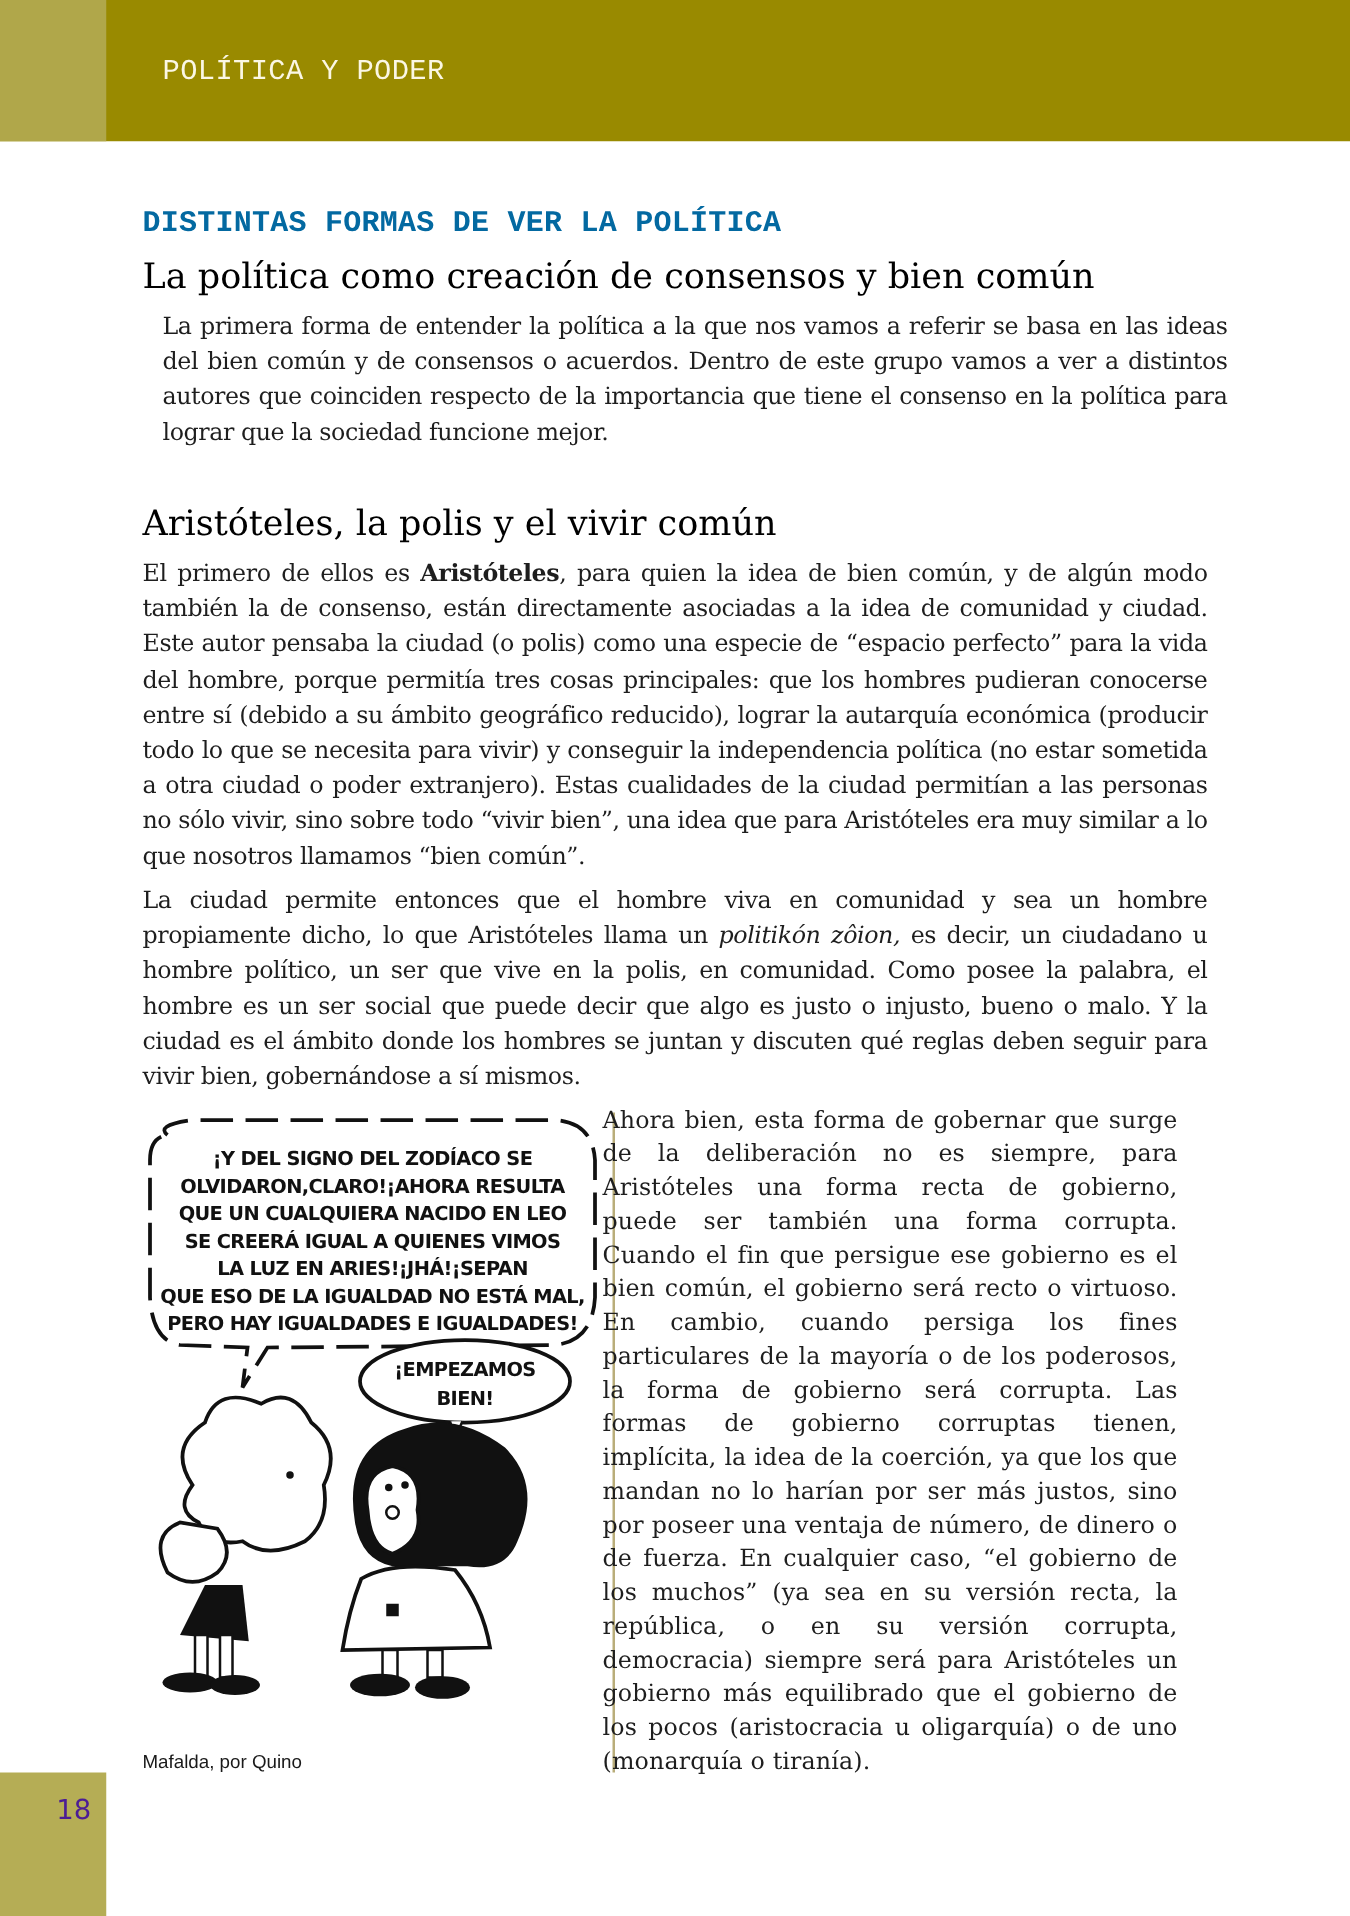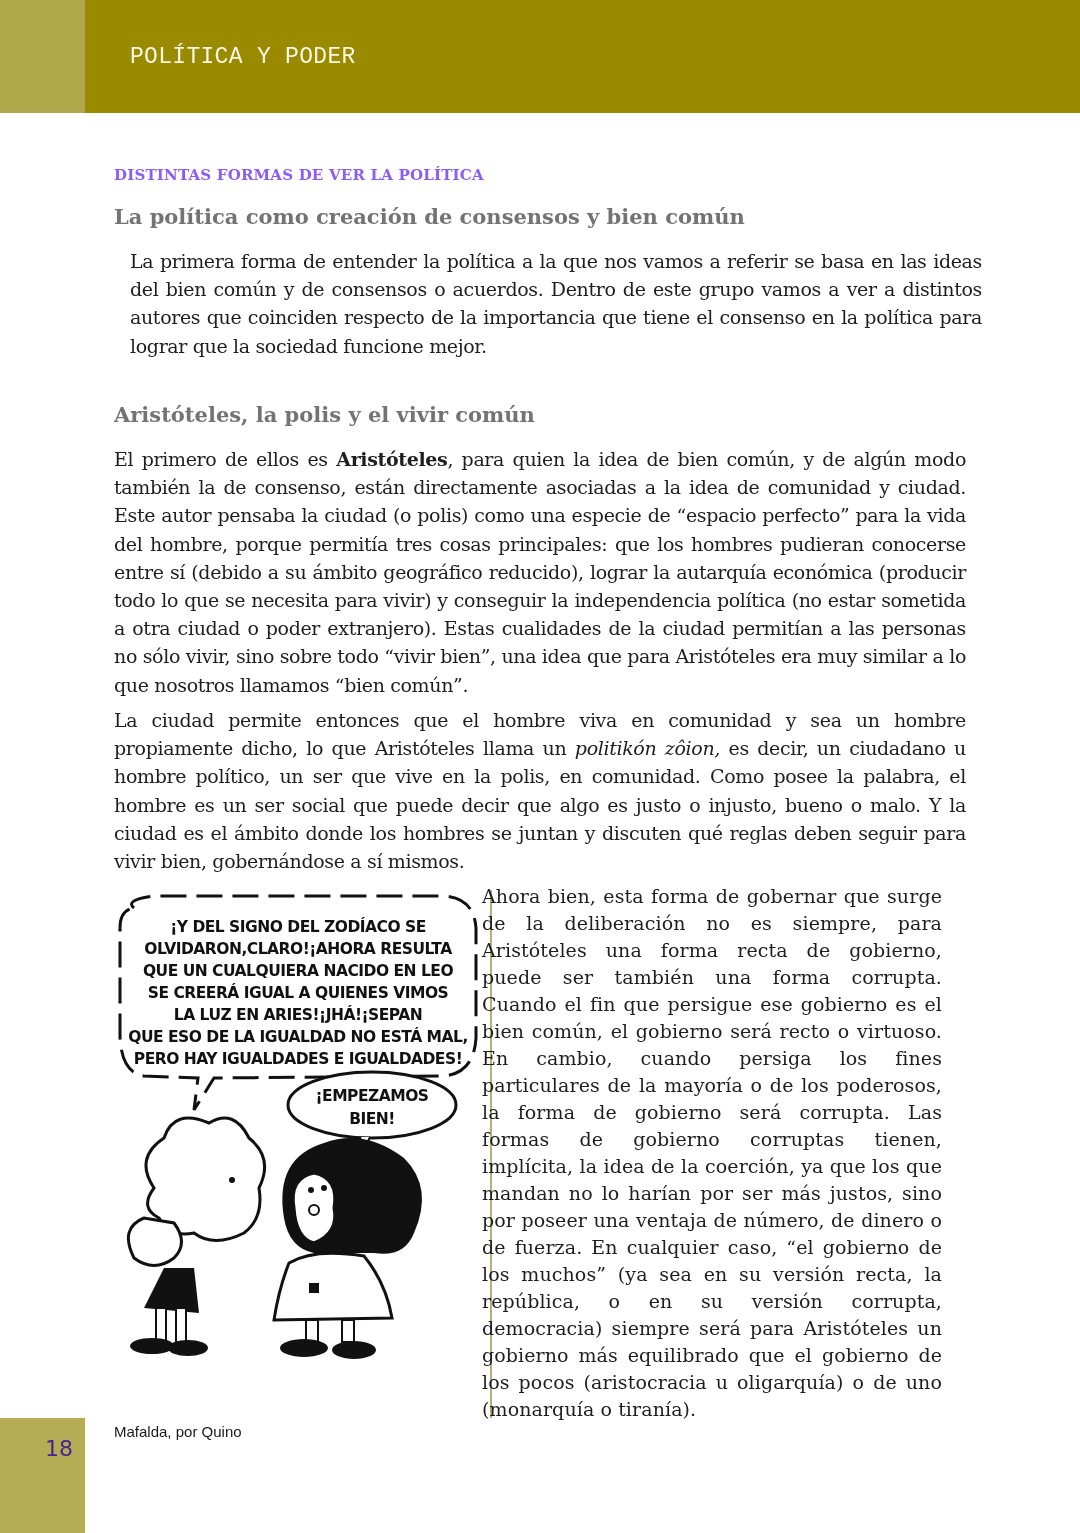--- a/index.html
+++ b/index.html
@@ -18,45 +18,45 @@
     font-size: 23px; color: #fbf7e4; letter-spacing: 0.3px;
   }
   .footer-block {
     position: absolute; left: 0; top: 1418px; width: 85px; height: 115px; background: #b5ad55;
   }
   .page-number {
     position: absolute; left: 0; top: 1436px; width: 73px; text-align: right;
     font-family: "DejaVu Sans", sans-serif; font-size: 22px; color: #4c1d95;
   }
   .section-title {
-    position: absolute; left: 114px; top: 166px; font-size: 15px; font-weight: bold;
-    color: #8b5cf6; letter-spacing: 0.2px;
+    position: absolute; left: 114px; top: 166px; font-size: 24px; font-weight: bold;
+    color: #0369a1; letter-spacing: 0.2px; font-family: Liberation Mono, monospace;
   }
   .subheading {
-    position: absolute; left: 114px; font-size: 21px; font-weight: bold; color: #737373;
+    position: absolute; left: 114px; font-size: 28px; font-weight: normal; color: #000000;
   }
   .para {
     position: absolute; left: 114px; width: 852px; font-size: 19px; line-height: 28.2px;
     text-align: justify; margin: 0; letter-spacing: -0.35px;
   }
   .para b { font-weight: bold; }
   .para i { font-style: italic; }
   .col-right {
     position: absolute; left: 482px; top: 883px; width: 460px; font-size: 19px;
     line-height: 27px; text-align: justify; margin: 0; letter-spacing: 0.1px;
   }
   .col-rule {
     position: absolute; left: 490px; top: 890px; width: 2px; height: 528px; background: #b9ad7a;
   }
   .comic {
     position: absolute; left: 114px; top: 888px; width: 370px; height: 500px;
   }
   .caption {
     position: absolute; left: 114px; top: 1401px; font-family: "Liberation Sans", sans-serif;
-    font-size: 15px; color: #1a1a1a; margin-top: 22px;
+    font-size: 15px; color: #1a1a1a;
   }
   .bubble-text {
     font-family: "DejaVu Sans", sans-serif; font-weight: bold; font-size: 15.5px;
     fill: #111; letter-spacing: -0.5px;
   }
 </style>
 </head>
 <body>
 
 <div class="header-band"></div>

